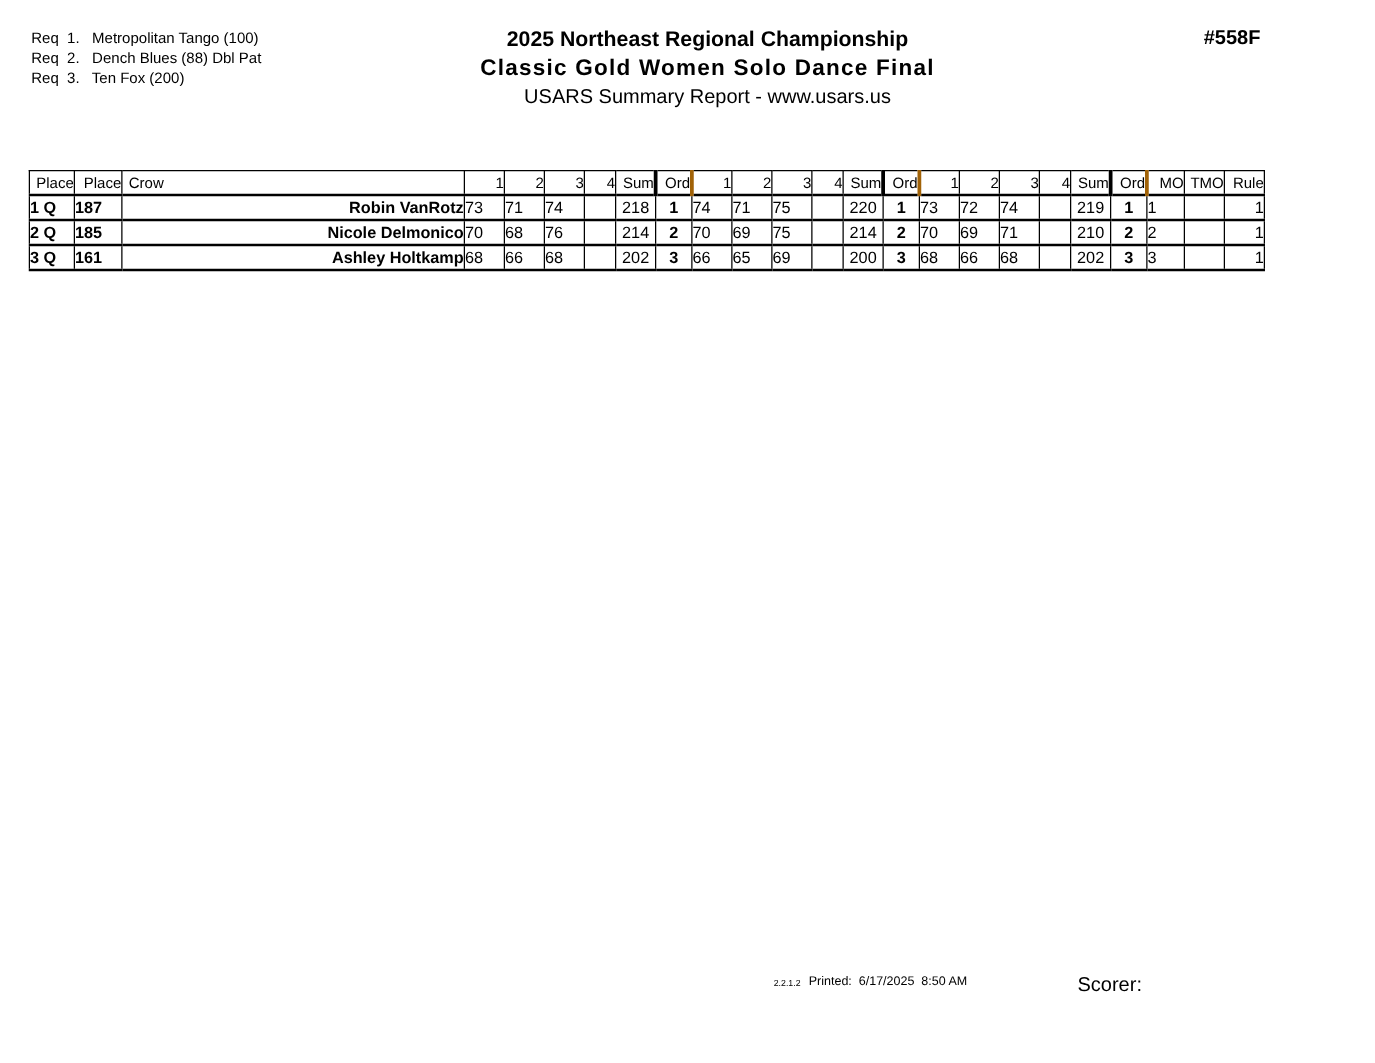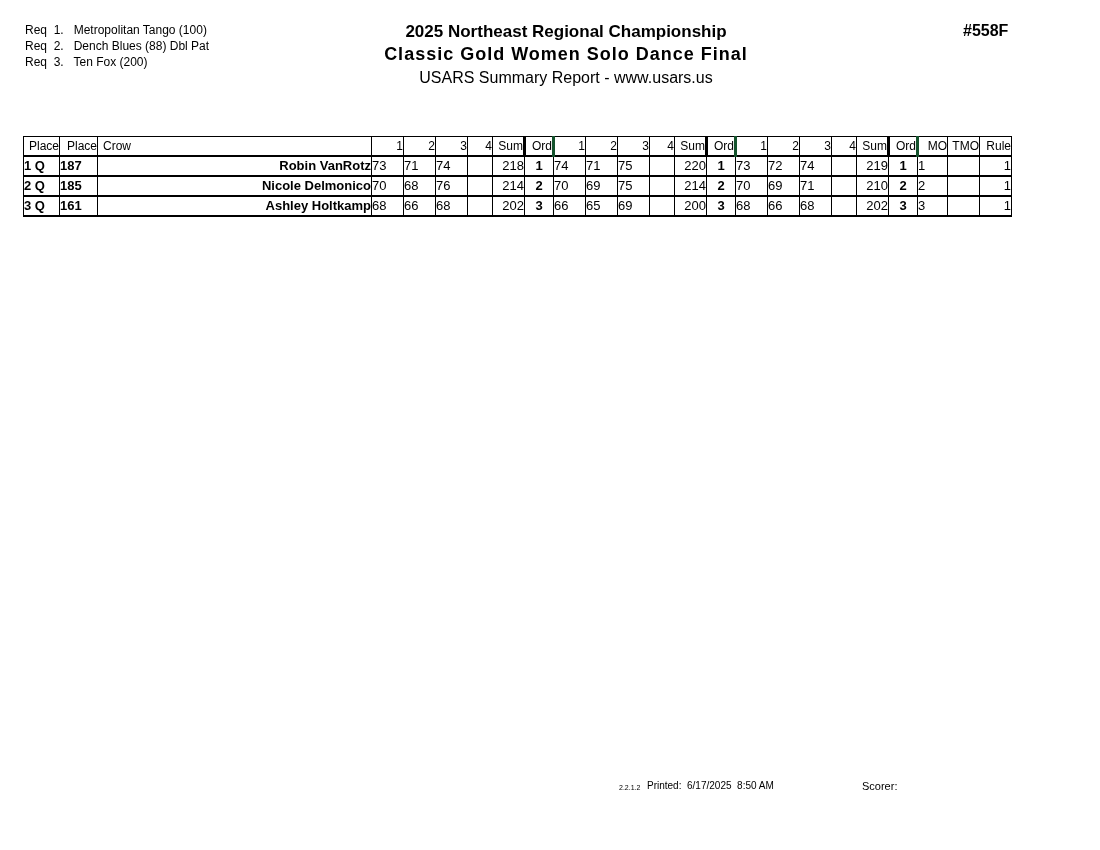--- a/index.html
+++ b/index.html
@@ -37,28 +37,28 @@
   }
   tr.hrow { height:19px; }
   tr.hrow td { font-size:12px; text-align:right; border-bottom:2px solid #000; }
   tr.hrow td.hname { text-align:left; padding-left:5px; }
   tr.drow { height:20px; }
   tr.drow td { border-bottom:2px solid #000; }
   td.ctr   { text-align:left; }
   td.bold  { font-weight:bold; }
   td.namec { text-align:right; padding-left:5px; font-weight:bold; }
   td.mark  { text-align:left; padding-left:5px; }
-  td.sumc  { text-align:right; padding-right:3px; }
+  td.sumc  { text-align:center; padding-right:3px; }
   td.ordc  { text-align:center; font-weight:bold; border-left:3px solid #000; border-right:3px solid #000; }
-  tr.hrow td.ordh { border-left:3px solid #000; border-right:3px solid #14532d; }
+  tr.hrow td.ordh { border-left:3px solid #000; border-right:3px solid #a16207; }
   td.rulec { text-align:right; padding-right:6px; }
 
   .ver     { position:absolute; left:619px; top:784px; font-size:7px; }
   .printed { position:absolute; left:647px; top:780px; font-size:10px; white-space:pre; }
-  .scorer  { position:absolute; left:862px; top:780px; font-size:11px; }
+  .scorer  { position:absolute; left:862px; top:780px; font-size:16px; }
 </style>
 </head>
 <body>
 
 <div class="page">
 
   <div class="req-list">
     <div class="req-line">Req  1.   Metropolitan Tango (100)</div>
     <div class="req-line">Req  2.   Dench Blues (88) Dbl Pat</div>
     <div class="req-line">Req  3.   Ten Fox (200)</div>

